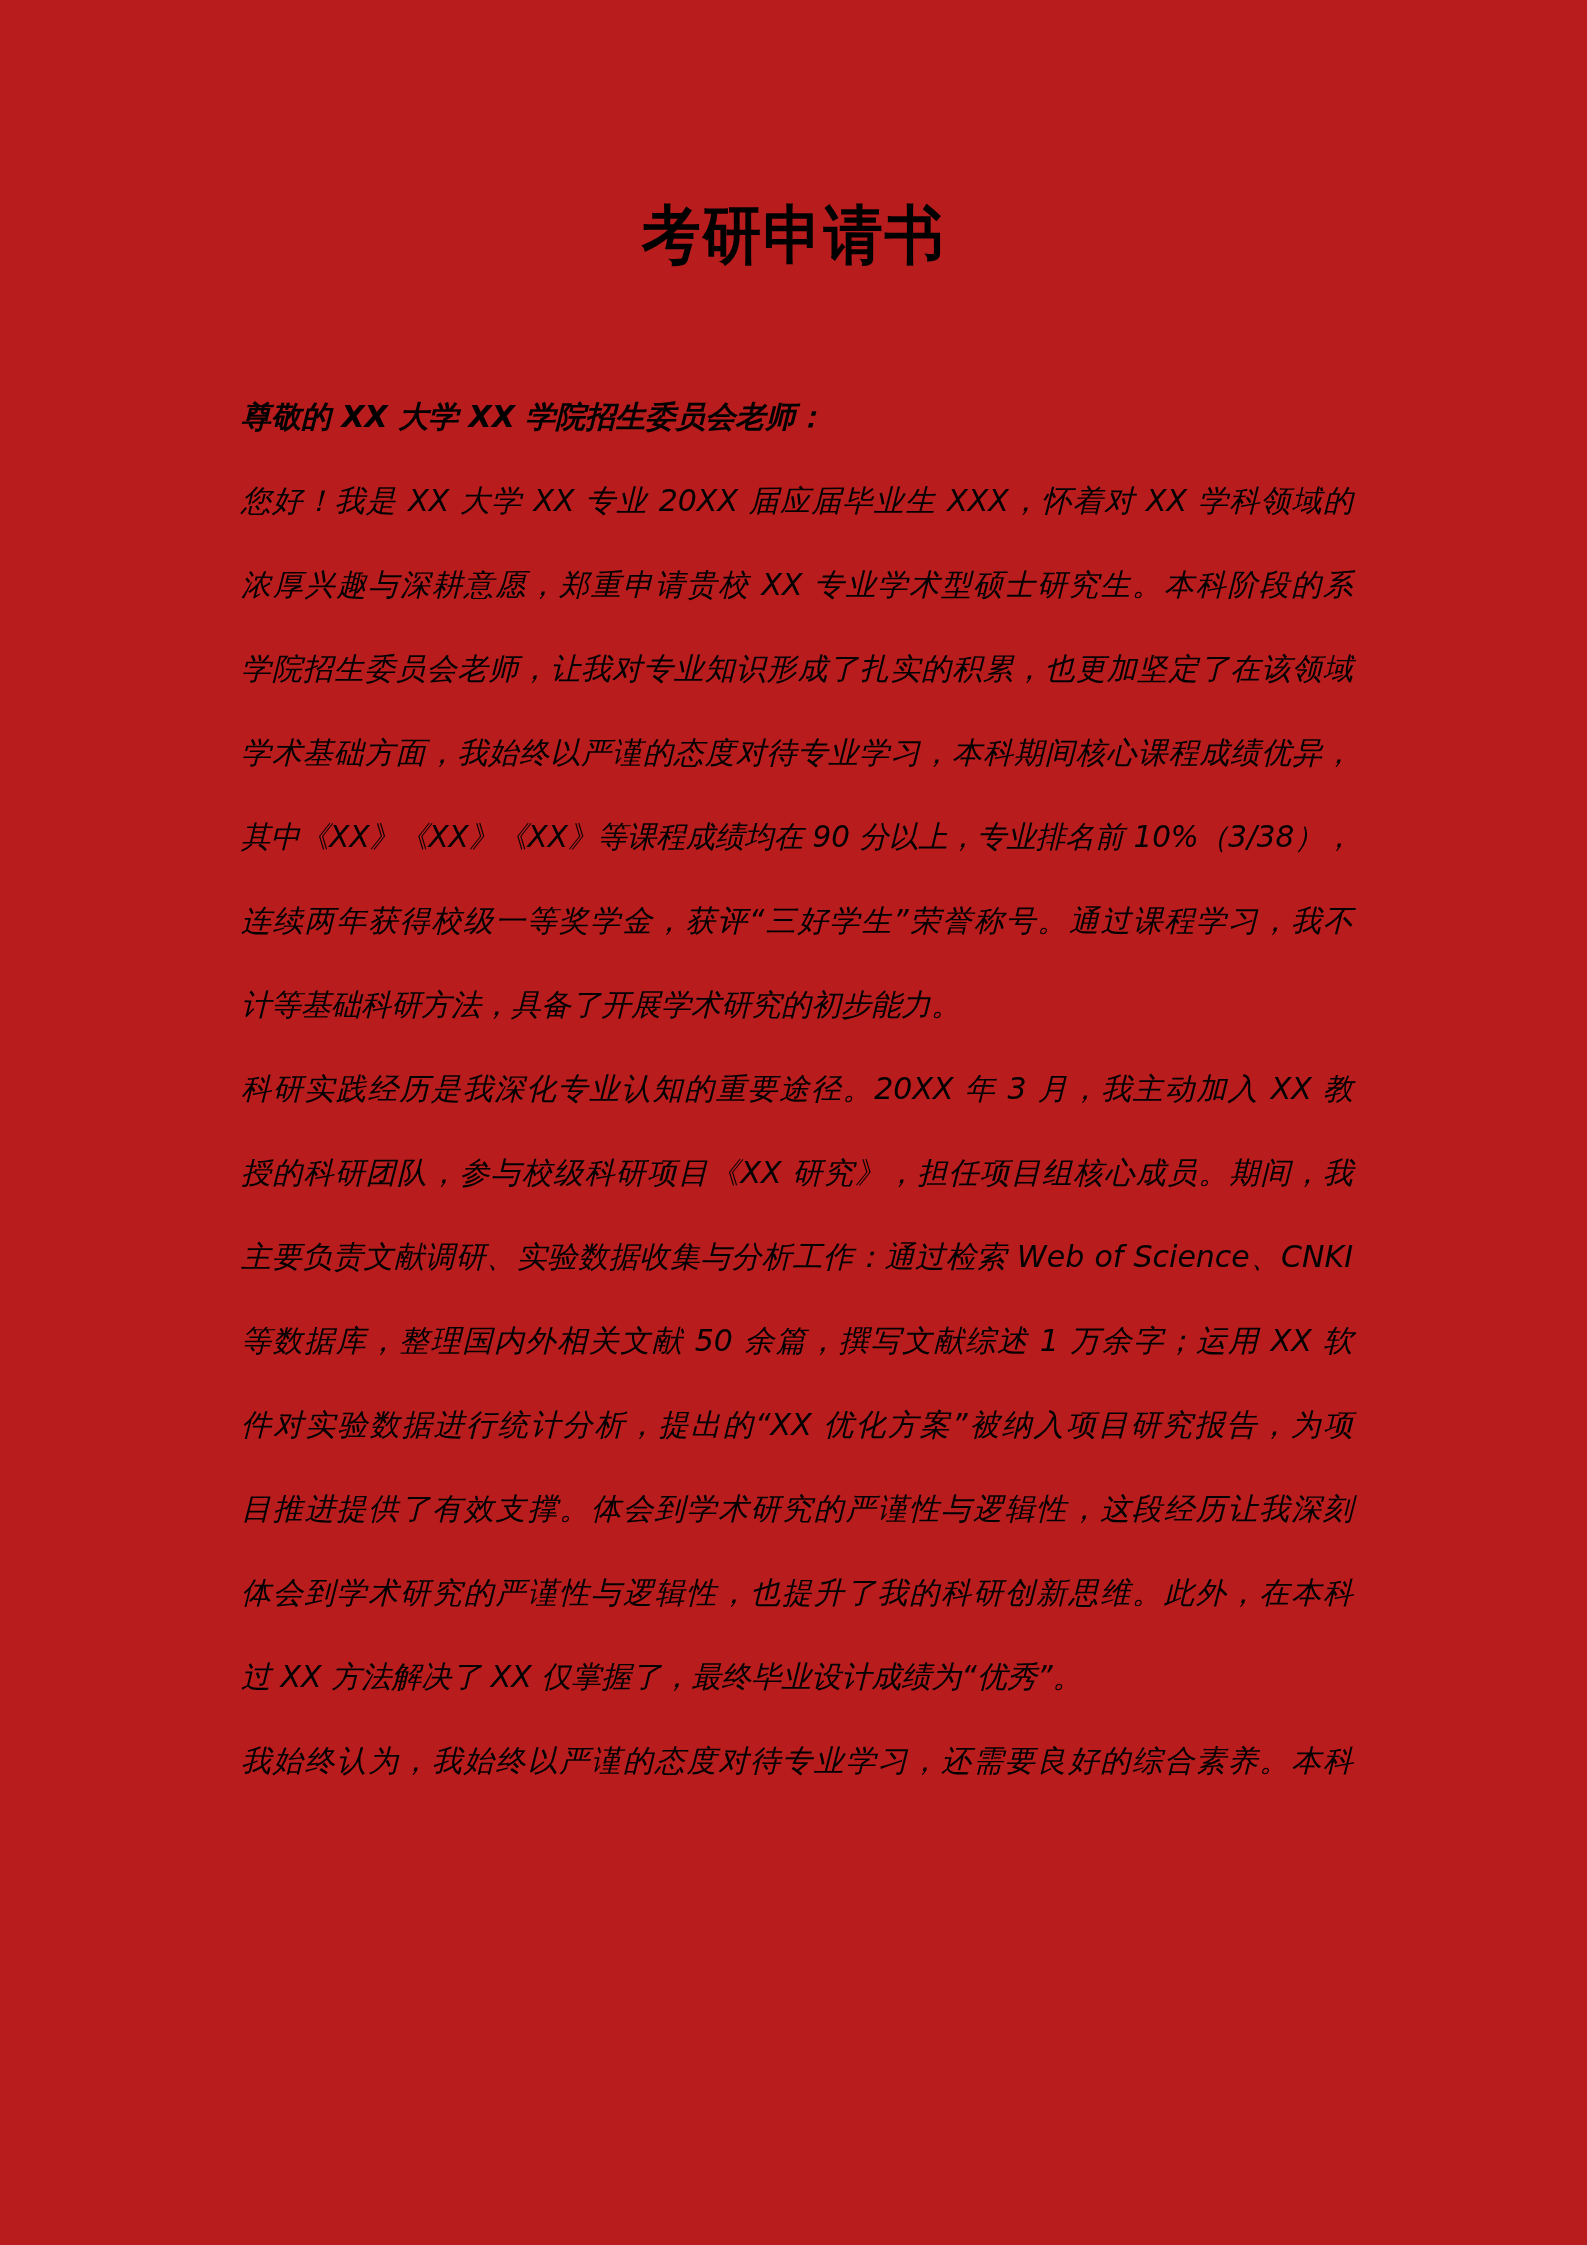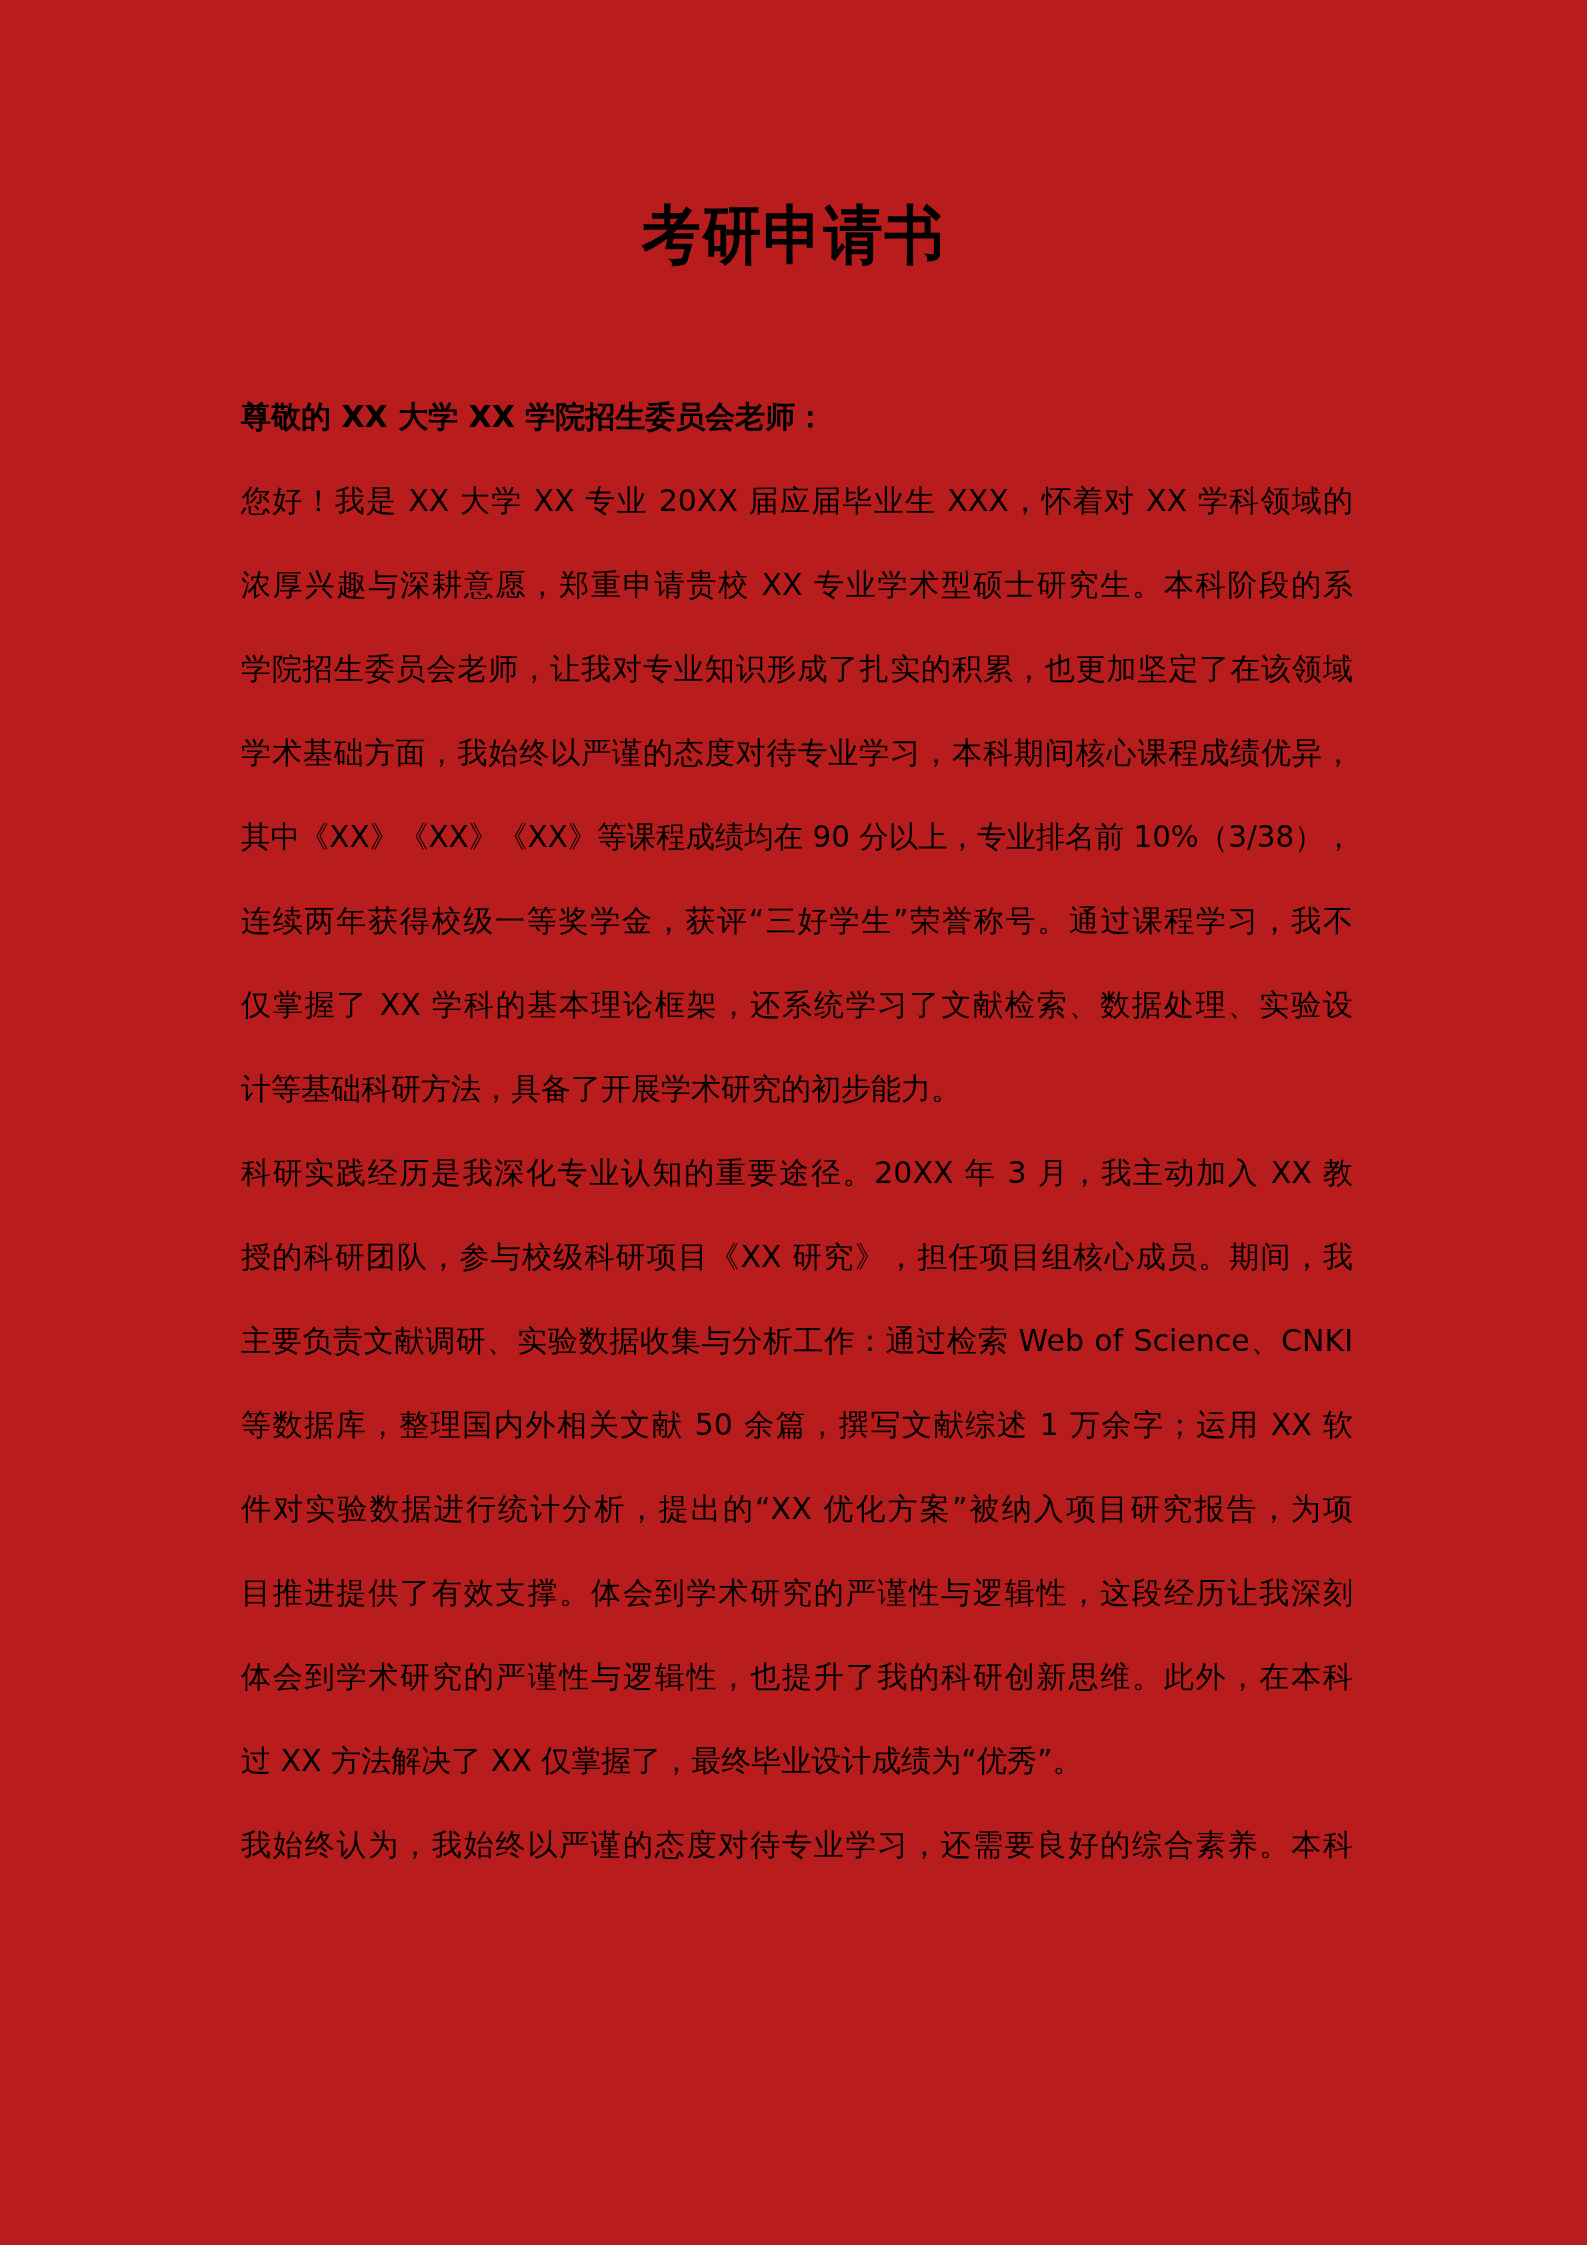--- a/index.html
+++ b/index.html
@@ -35,20 +35,21 @@
       font-size: 64px;
       line-height: 80px;
       letter-spacing: 2px;
       transform: scaleX(0.92);
     }
     .body {
       position: absolute;
       left: 241px;
       width: 1112px;
       top: 375px;
+      font-style: italic;
     }
     .line {
       height: 84px;
       line-height: 84px;
       font-size: 30px;
       white-space: nowrap;
       text-align: justify;
       text-align-last: justify;
       letter-spacing: 0;
       transform-origin: left center;
@@ -75,21 +76,20 @@
     <div>
       <div class="line">您好！我是 XX 大学 XX 专业 20XX 届应届毕业生 XXX，怀着对 XX 学科领域的</div>
       <div class="line">浓厚兴趣与深耕意愿，郑重申请贵校 XX 专业学术型硕士研究生。本科阶段的系</div>
       <div class="line">学院招生委员会老师，让我对专业知识形成了扎实的积累，也更加坚定了在该领域</div>
     </div>
 
     <div>
       <div class="line">学术基础方面，我始终以严谨的态度对待专业学习，本科期间核心课程成绩优异，</div>
       <div class="line" style="transform: scaleX(0.9806); width: 1134px;">其中《XX》《XX》《XX》等课程成绩均在 90 分以上，专业排名前 10%（3/38），</div>
       <div class="line">连续两年获得校级一等奖学金，获评“三好学生”荣誉称号。通过课程学习，我不</div>
-      <div class="line">仅掌握了 XX 学科的基本理论框架，还系统学习了文献检索、数据处理、实验设</div>
       <div class="line last">计等基础科研方法，具备了开展学术研究的初步能力。</div>
     </div>
 
     <div>
       <div class="line">科研实践经历是我深化专业认知的重要途径。20XX 年 3 月，我主动加入 XX 教</div>
       <div class="line">授的科研团队，参与校级科研项目《XX 研究》，担任项目组核心成员。期间，我</div>
       <div class="line">主要负责文献调研、实验数据收集与分析工作：通过检索 Web of Science、CNKI</div>
       <div class="line">等数据库，整理国内外相关文献 50 余篇，撰写文献综述 1 万余字；运用 XX 软</div>
       <div class="line">件对实验数据进行统计分析，提出的“XX 优化方案”被纳入项目研究报告，为项</div>
       <div class="line">目推进提供了有效支撑。体会到学术研究的严谨性与逻辑性，这段经历让我深刻</div>

